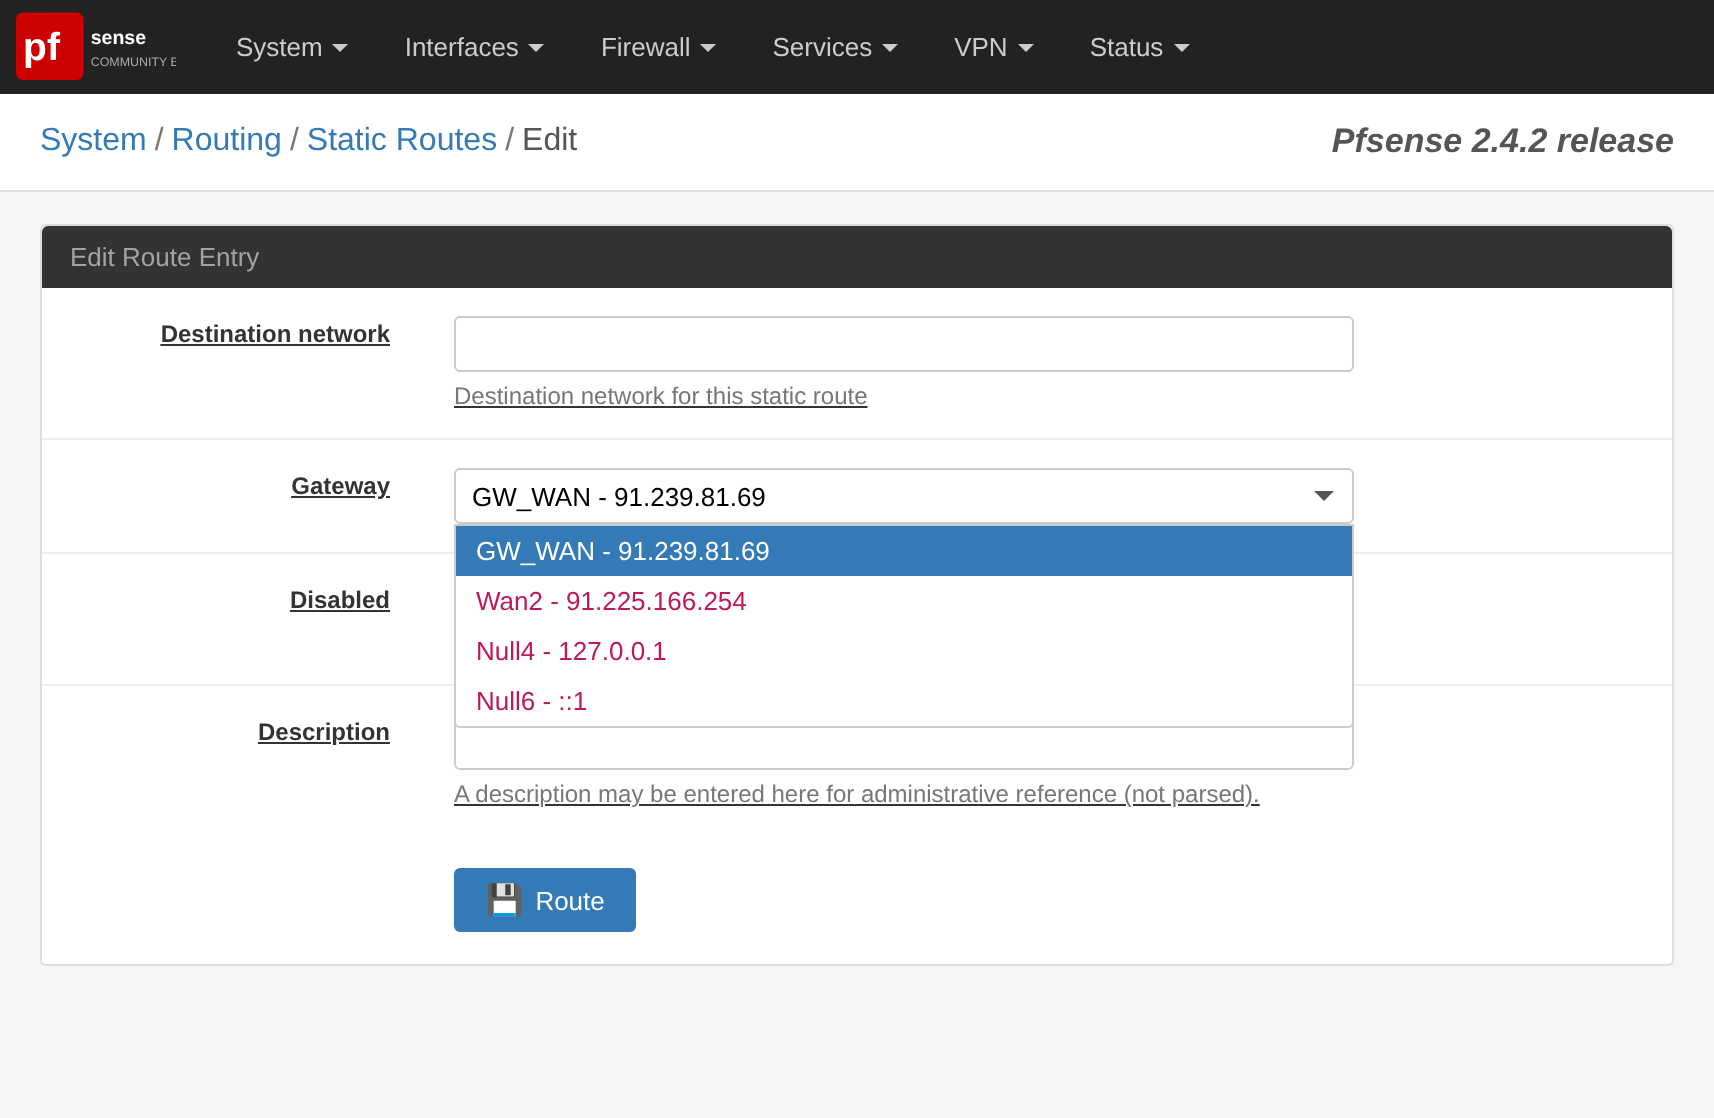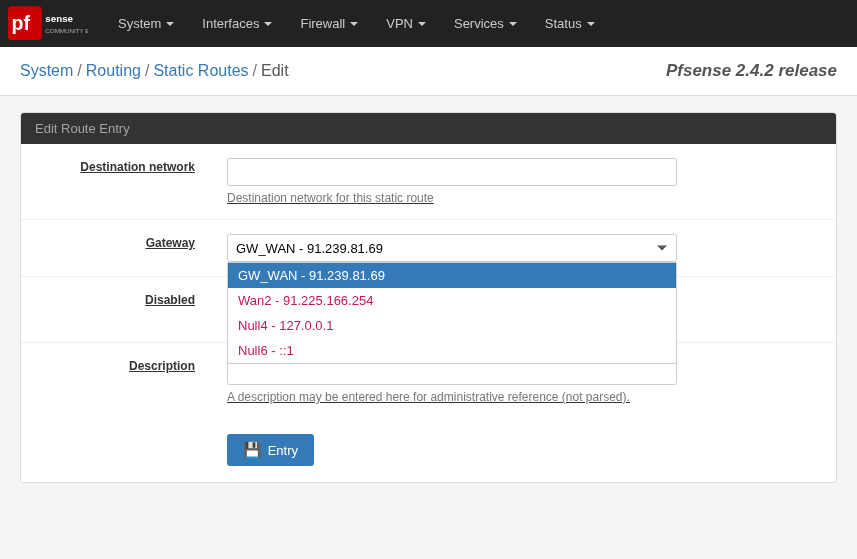--- a/index.html
+++ b/index.html
@@ -252,25 +252,25 @@
     </div>
     <div class="nav-item">
       <span>Interfaces</span>
       <span class="caret"></span>
     </div>
     <div class="nav-item">
       <span>Firewall</span>
       <span class="caret"></span>
     </div>
     <div class="nav-item">
+      <span>Services</span>
+      <span class="caret"></span>
+    </div>
+    <div class="nav-item">
       <span>VPN</span>
-      <span class="caret"></span>
-    </div>
-    <div class="nav-item">
-      <span>Services</span>
       <span class="caret"></span>
     </div>
     <div class="nav-item">
       <span>Status</span>
       <span class="caret"></span>
     </div>
   </div>
 </nav>
 
 <div class="page-header">
@@ -347,18 +347,18 @@
               <input type="text" id="desc-input" class="form-input" style="">
               <div class="help-text">A description may be entered here for administrative reference (not parsed).</div>
             </td>
           </tr>
         </tbody>
       </table>
 
       <div class="form-actions">
         <button class="btn-save">
           <span class="btn-icon">💾</span>
-          <span>Entry</span>
+          <span>Route</span>
         </button>
       </div>
     </div>
   </div>
 </div>
 
 </body></html>

